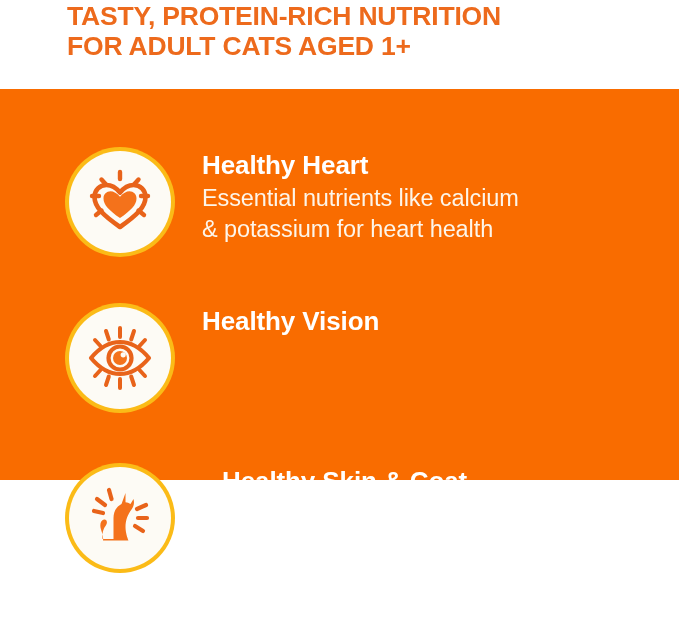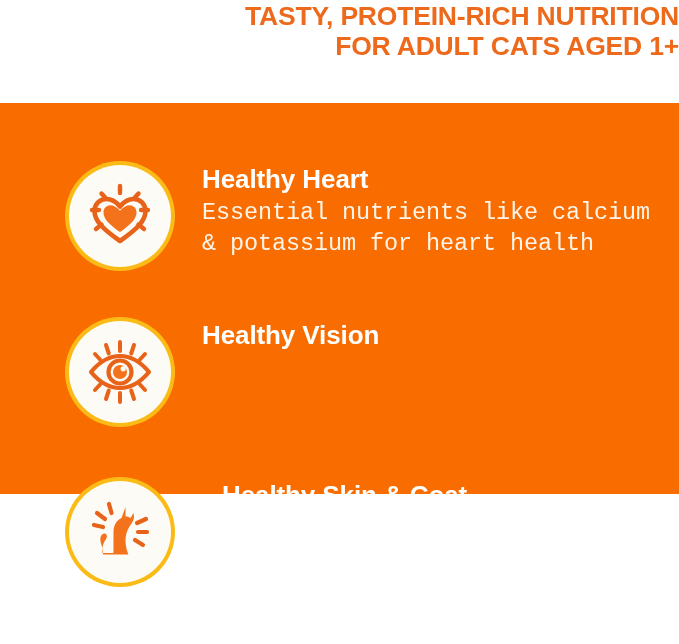--- a/index.html
+++ b/index.html
@@ -23,38 +23,37 @@
   
   .header {
     position: absolute;
     left: 0;
     top: 0;
     width: 679px;
     height: 89px;
     background: #ffffff;
     box-sizing: border-box;
     padding: 1px 0 0 67px;
-    text-align: right;
   }
   .header-title {
     color: #ED6A1C;
     font-family: "Liberation Sans", sans-serif;
     font-weight: bold;
     font-size: 26.5px;
     line-height: 30px;
     letter-spacing: -0.2px;
     white-space: pre-line;
     margin: 0;
   }
 
   
   .panel {
     position: absolute;
     left: 0;
-    top: 103px;
+    top: 89px;
     width: 679px;
     height: 391px;
     background: #F96C00;
   }
 
   
   .feature {
     position: absolute;
     left: 0;
     width: 679px;
@@ -105,21 +104,21 @@
     color: #FFFFFF;
     font-family: "Liberation Sans", sans-serif;
     font-weight: bold;
     font-size: 26px;
     line-height: 33px;
     letter-spacing: -0.1px;
     margin: 0;
   }
   .feature-body {
     color: #FDF5E9;
-    font-family: Liberation Mono, monospace;
+    font-family: Liberation Sans, sans-serif;
     font-weight: normal;
     font-size: 23.5px;
     line-height: 31px;
     letter-spacing: -0.1px;
     margin: 1px 0 0 0;
     white-space: pre-line;
   }
 </style>
 </head>
 <body>

